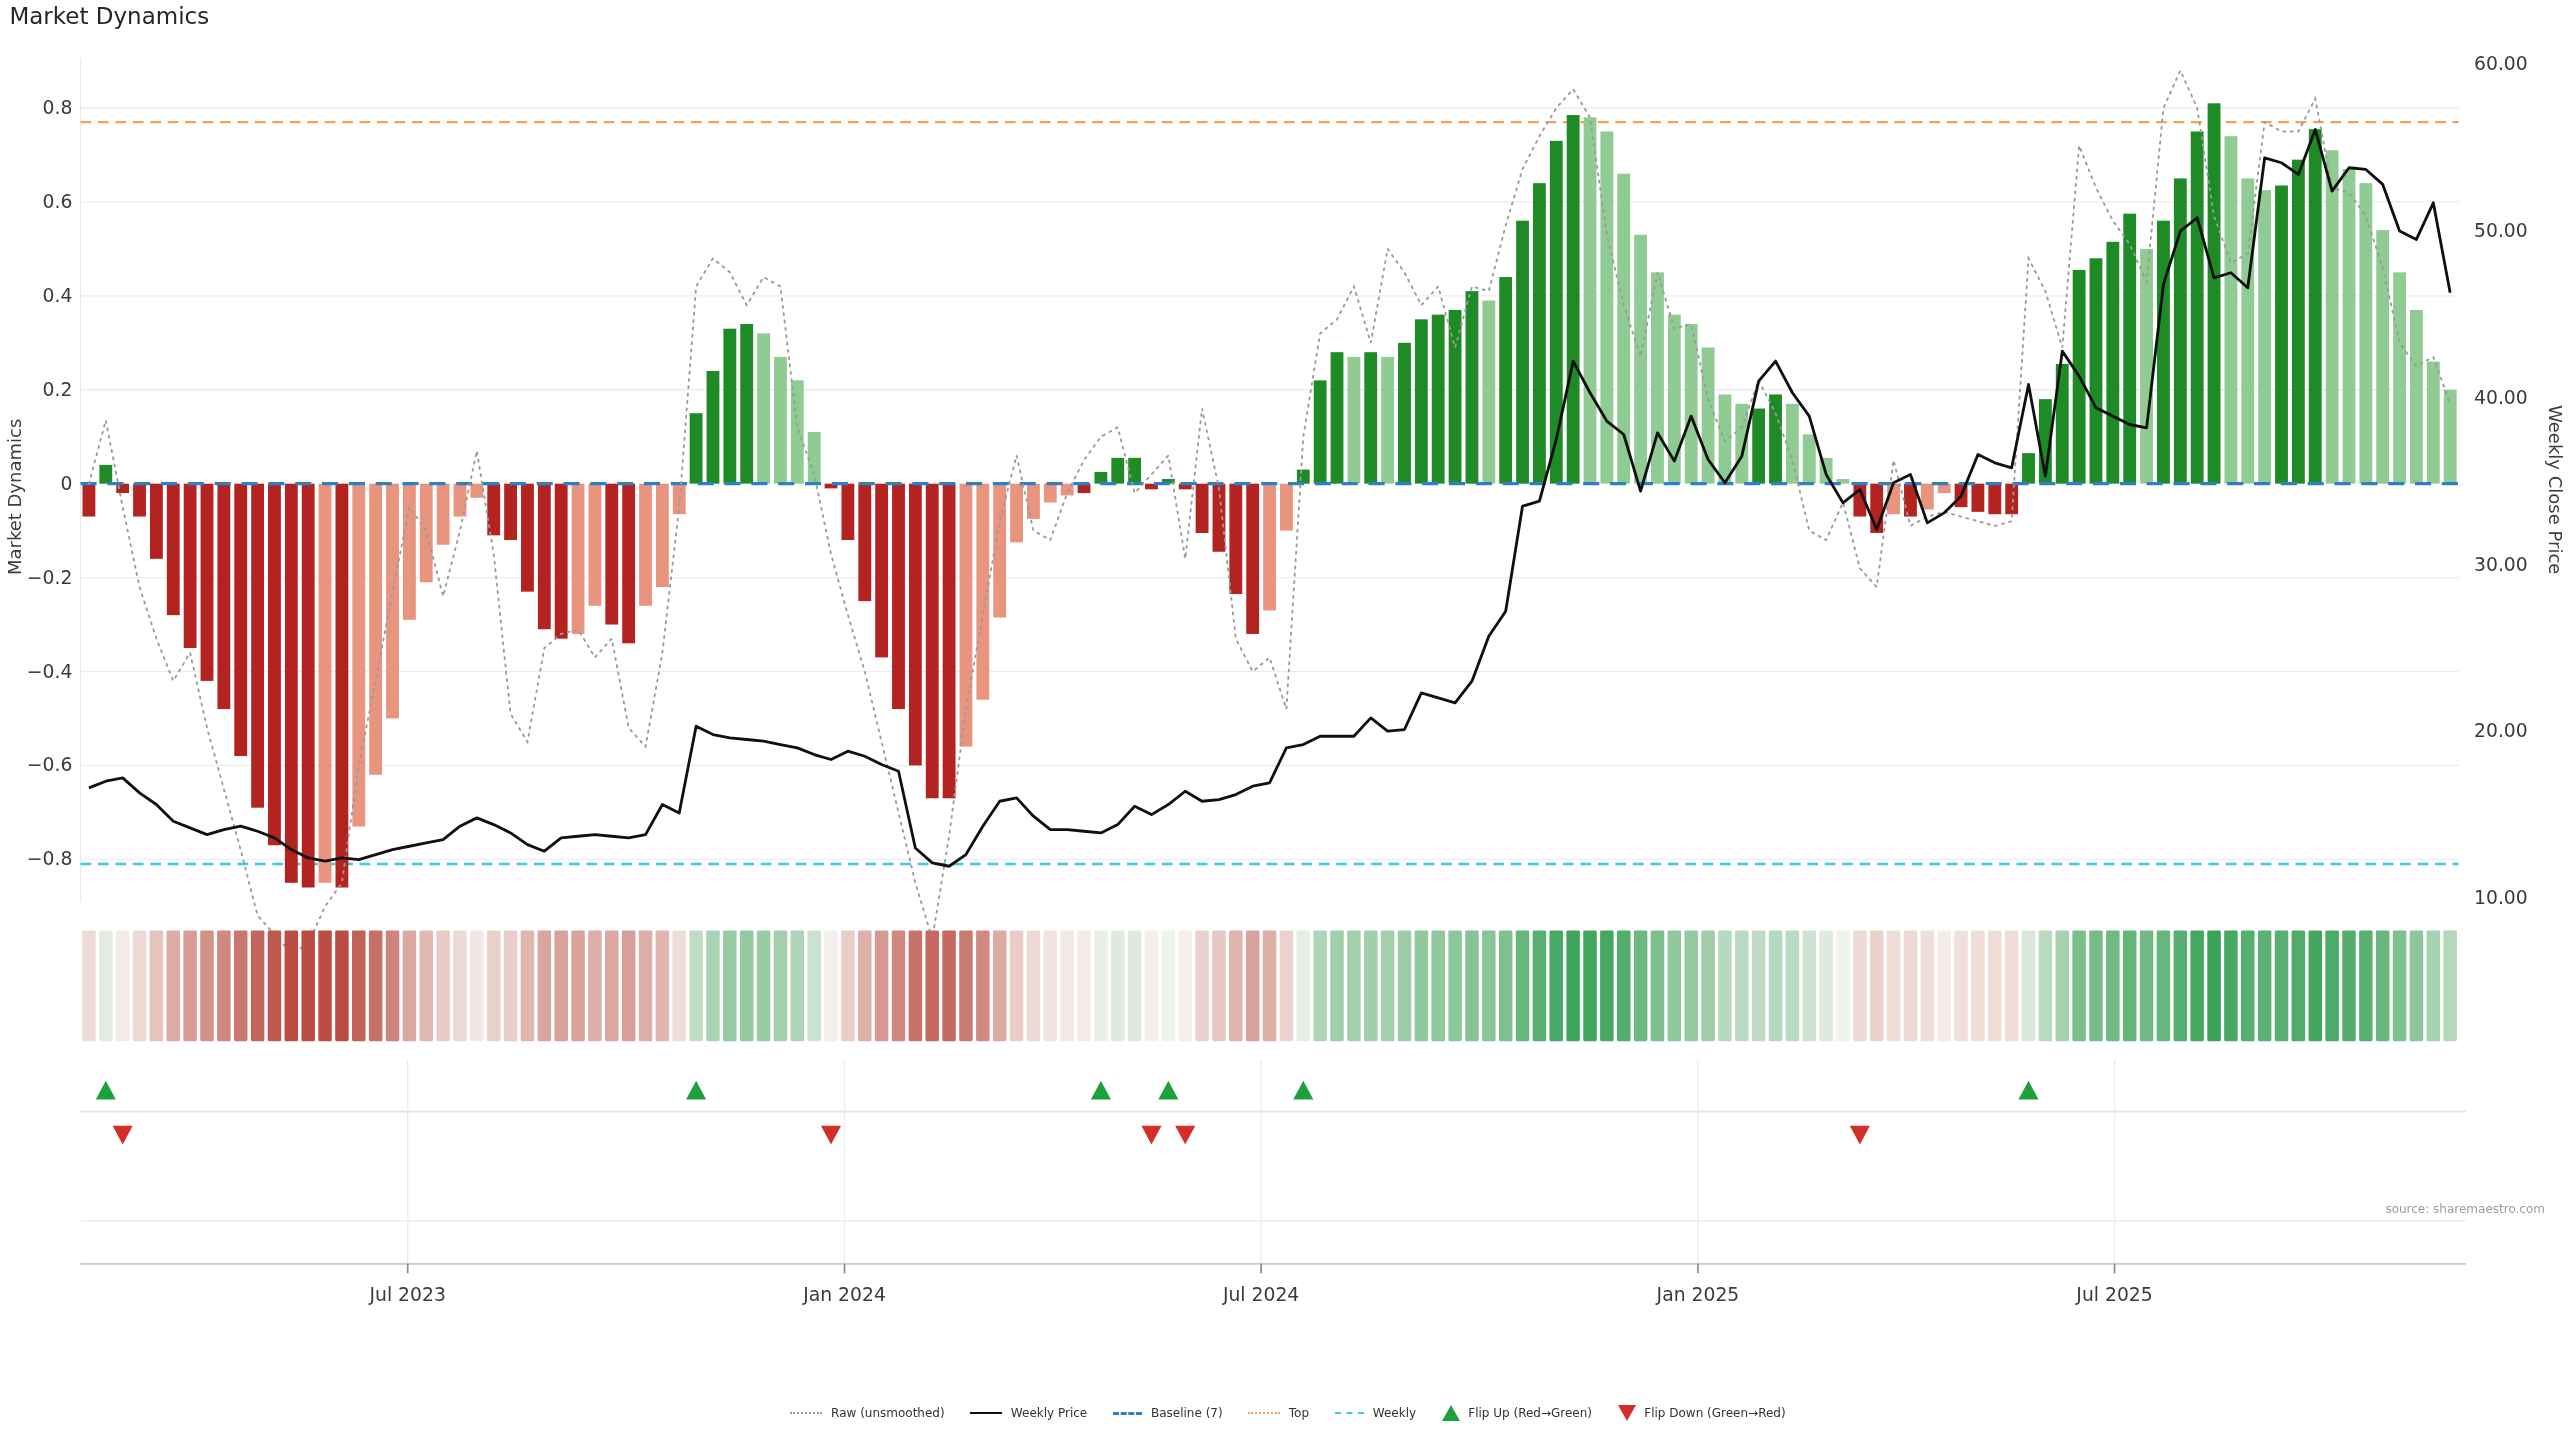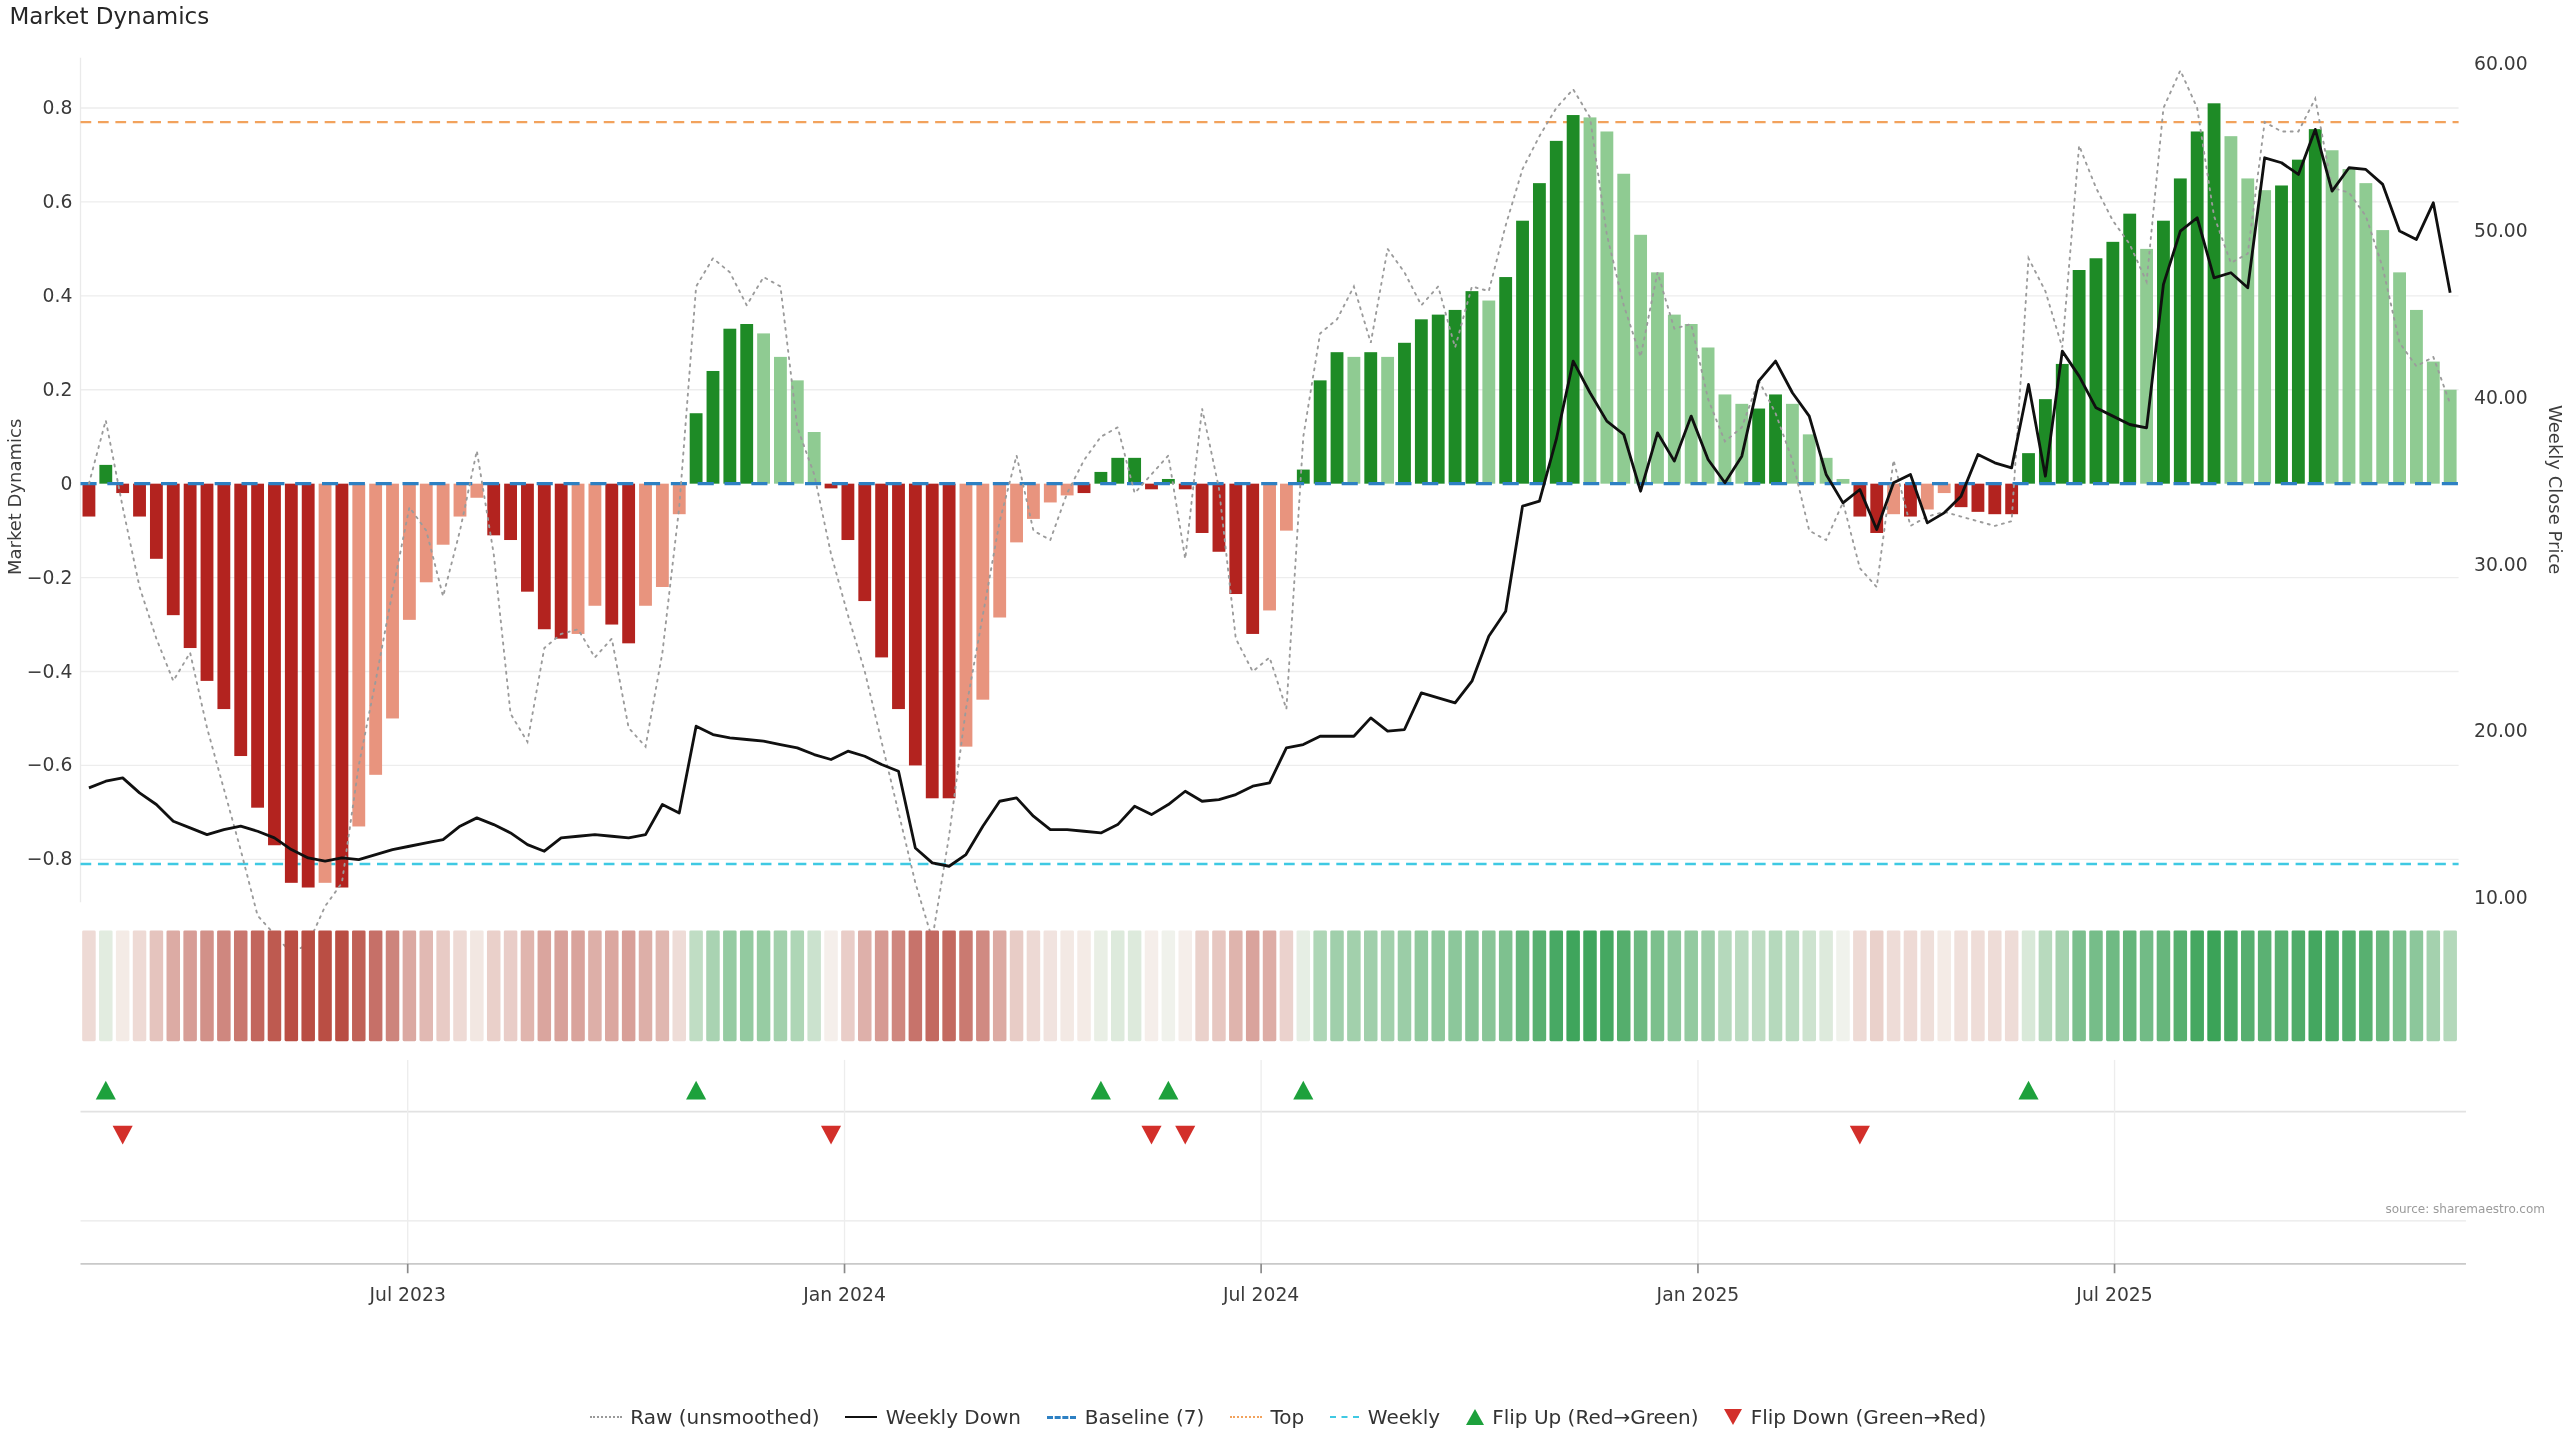--- a/index.html
+++ b/index.html
@@ -4,21 +4,21 @@
 <style>
   html,body{margin:0;padding:0;background:#fff;}
   body{width:2576px;height:1449px;font-family:"DejaVu Sans","Liberation Sans",sans-serif;color:#262626;}
   .canvas{position:relative;width:2576px;height:1449px;background:#fff;overflow:hidden;}
   .page-title{position:absolute;left:9.4px;top:2.7px;font-size:23px;font-weight:400;color:#262626;}
   .axis-title{position:absolute;font-size:18px;color:#3d3d3d;}
   .axis-title.left{left:4px;top:342px;height:309px;writing-mode:vertical-rl;transform:rotate(180deg);text-align:center;}
   .axis-title.right{left:2545px;top:332px;height:315px;writing-mode:vertical-rl;text-align:center;}
   .source-credit{position:absolute;right:31px;top:1202px;font-size:12px;color:#9b9b9b;}
   svg#chart{position:absolute;left:0;top:0;}
-  .legend{position:absolute;left:0;top:1405px;width:2576px;display:flex;justify-content:center;align-items:center;gap:25.5px;font-size:20px;color:#333;}
+  .legend{position:absolute;left:0;top:1405px;width:2576px;display:flex;justify-content:center;align-items:center;gap:25.5px;font-size:12px;color:#333;}
   .legend .item{display:flex;align-items:center;white-space:nowrap;}
   .sw{display:inline-block;width:32px;height:0;margin-right:8.7px;}
   .sw.raw{border-top:2px dotted #999999;}
   .sw.close{border-top:2.7px solid #111111;}
   .sw.base{border-top:3.4px dashed #2d80c3;width:29.5px;}
   .sw.top{border-top:2.7px dotted #f2a25c;}
   .sw.bottom{border-top:2.7px dashed #3fc9e3;width:29.5px;}
   .tri{display:inline-block;width:0;height:0;margin-right:8.7px;}
   .tri.up{border-left:9.4px solid transparent;border-right:9.4px solid transparent;border-bottom:16px solid #1da13c;}
   .tri.down{border-left:9.4px solid transparent;border-right:9.4px solid transparent;border-top:16px solid #d32f2a;}
@@ -394,21 +394,21 @@
 
   <div class="source-credit">source: sharemaestro.com</div>
 
   <div class="legend">
     <div class="item">
         <span class="sw raw"></span>
         <span>Raw (unsmoothed)</span>
       </div>
     <div class="item">
         <span class="sw close"></span>
-        <span>Weekly Down</span>
+        <span>Weekly Price</span>
       </div>
     <div class="item">
         <span class="sw base"></span>
         <span>Baseline (7)</span>
       </div>
     <div class="item">
         <span class="sw top"></span>
         <span>Top</span>
       </div>
     <div class="item">

